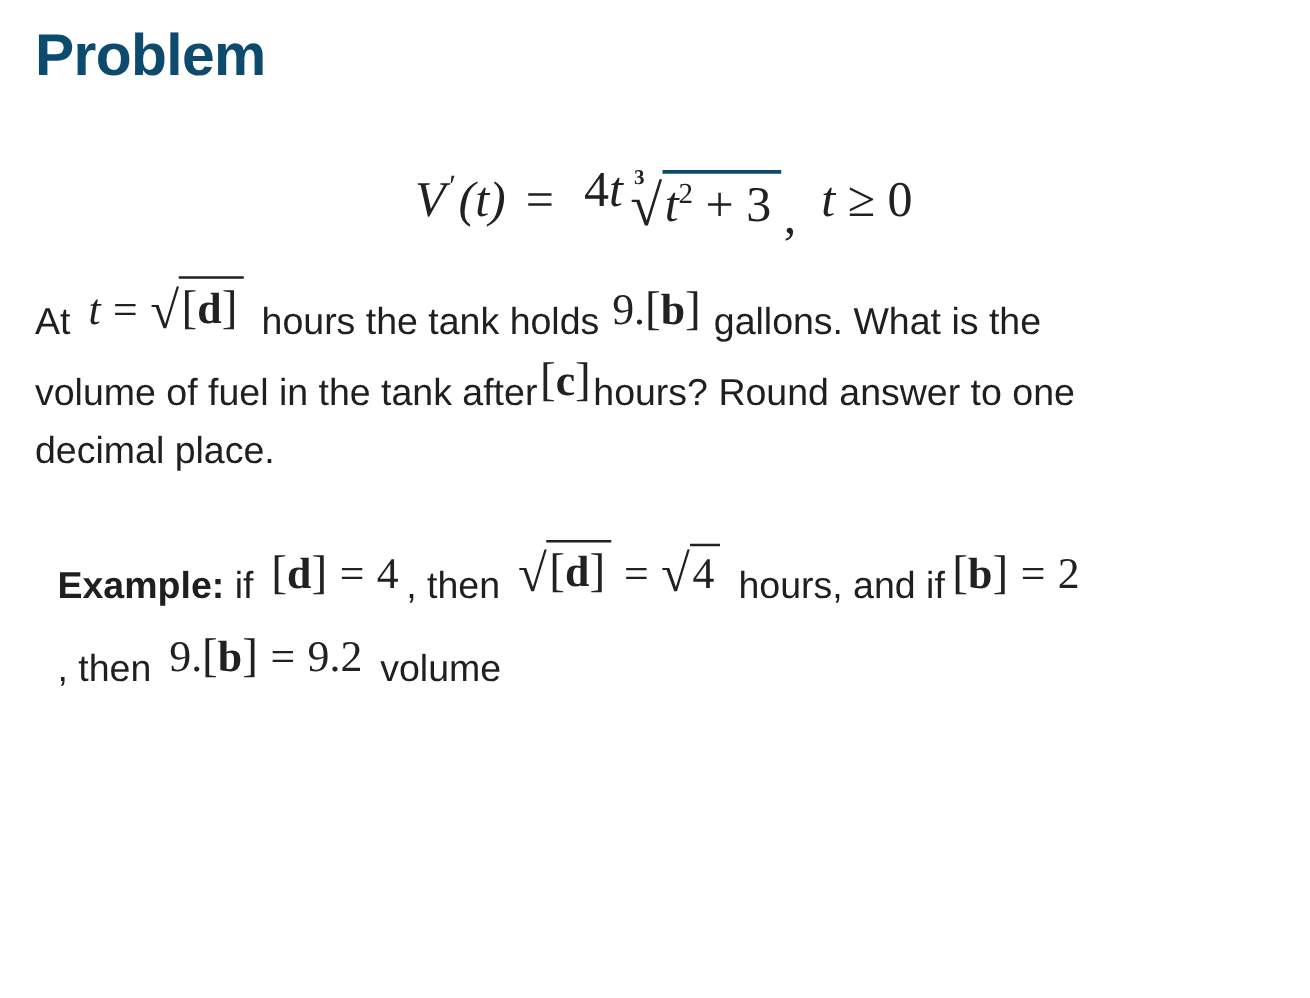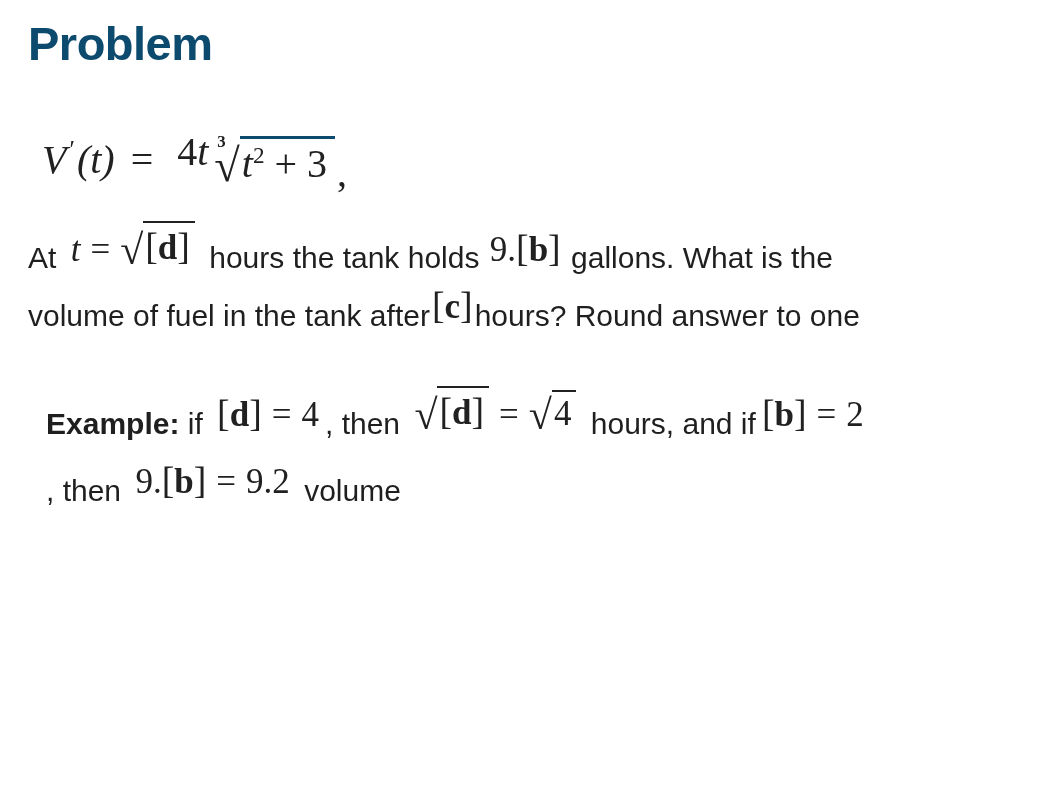--- a/index.html
+++ b/index.html
@@ -22,21 +22,21 @@
 
   
   .mi { font-family:"Liberation Serif", serif; font-style:italic; }
   .mr { font-family:"Liberation Serif", serif; font-style:normal; }
   .mb { font-family:"Liberation Serif", serif; font-weight:700; font-style:normal; }
   .tok .br { font-family:"Liberation Serif", serif; font-size:1.08em; }
 
   
   .equation {
     margin:46px 0 0 14px;
-    display:flex; align-items:center; justify-content:flex-start;
+    display:flex; align-items:center; justify-content:center;
     font-family:"Liberation Serif", serif;
     font-size:40px; color:#212121;
   }
   .eq-left, .eq-right { transform:translateY(4px); white-space:nowrap; }
   .eq-left .prime { font-size:0.62em; vertical-align:0.62em; margin:0 2px 0 3px; }
   .eq-left .eqs { margin:0 16px; }
   .frac { display:inline-flex; flex-direction:row; align-items:center; margin:0 2px; }
   .frac .num { padding:0 6px 7px 6px; line-height:1; }
   .frac .fbar { align-self:stretch; height:3px; background:#212121; }
   .frac .den { padding-top:7px; line-height:1; }
@@ -83,34 +83,36 @@
       <span class="fbar"></span>
       <span class="den">
         <span class="root">
           <sup class="idx mr">3</sup>
           <span class="sign mr">√</span>
           <span class="rad"><span class="mi">t</span><sup class="sup2 mr">2</sup> <span class="mr">+ 3</span></span>
         </span>
       </span>
     </span>
     <span class="comma">,</span>
+    <span class="eq-right"><span class="mi">t</span><span class="rel mr">≥</span><span class="mr">0</span></span>
   </div>
 
   <p class="para question">
     <span>At</span>
     <span class="math"><span class="mi">t</span><span class="eqsign">=</span><span class="sqrt">
           <span class="sign">√</span>
           <span class="rad tok"><span class="br">[</span><span class="mb">d</span><span class="br">]</span></span>
         </span></span>
     <span>hours the tank holds</span>
     <span class="math tight"><span class="mr">9.</span><span class="tok"><span class="br">[</span><span class="mb">b</span><span class="br">]</span></span></span>
     <span>gallons. What is the</span>
     <br>
     <span>volume of fuel in the tank after</span><span class="math tight"><span class="tok"><span class="br">[</span><span class="mb">c</span><span class="br">]</span></span></span><span>hours? Round answer to one</span>
     <br>
+    <span>decimal place.</span>
   </p>
 
   <p class="para example">
     <span class="example-label">Example:</span>
     <span>if</span>
     <span class="math"><span class="tok"><span class="br">[</span><span class="mb">d</span><span class="br">]</span></span><span class="eqsign">=</span><span class="mr">4</span></span><span>, then</span>
     <span class="math"><span class="sqrt">
           <span class="sign">√</span>
           <span class="rad tok"><span class="br">[</span><span class="mb">d</span><span class="br">]</span></span>
         </span><span class="eqsign">=</span><span class="sqrt">

